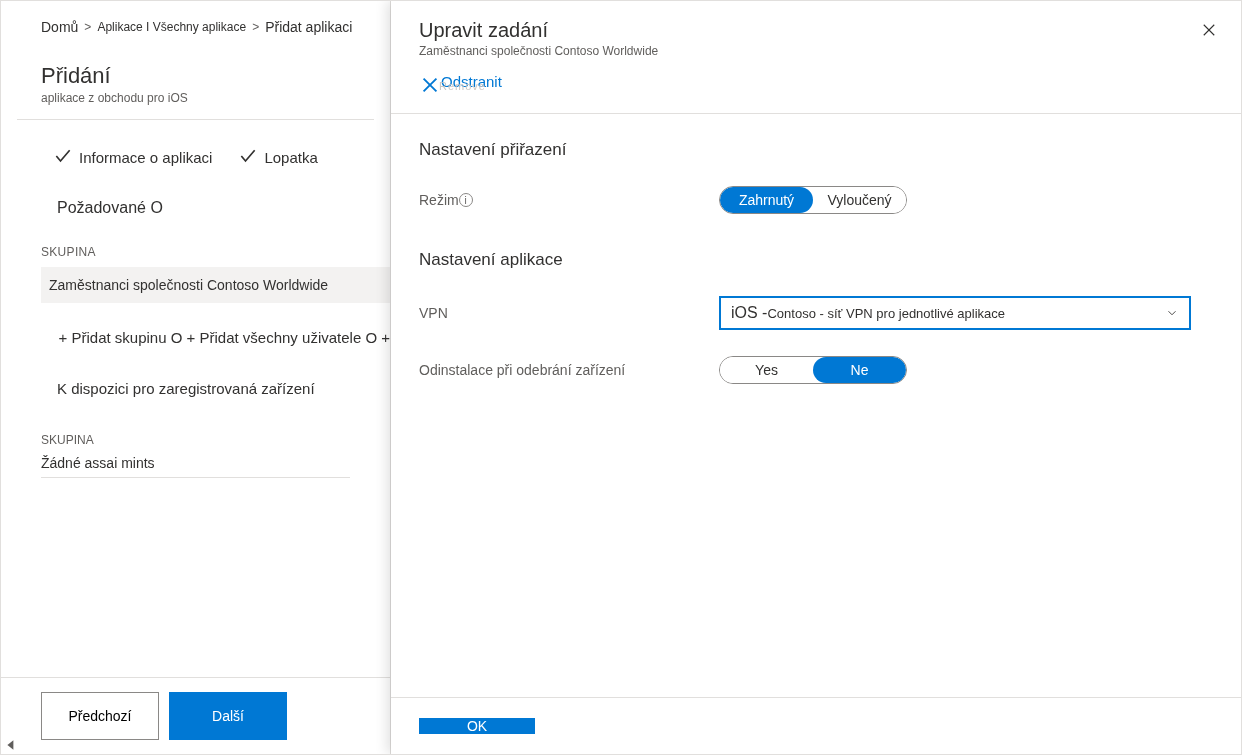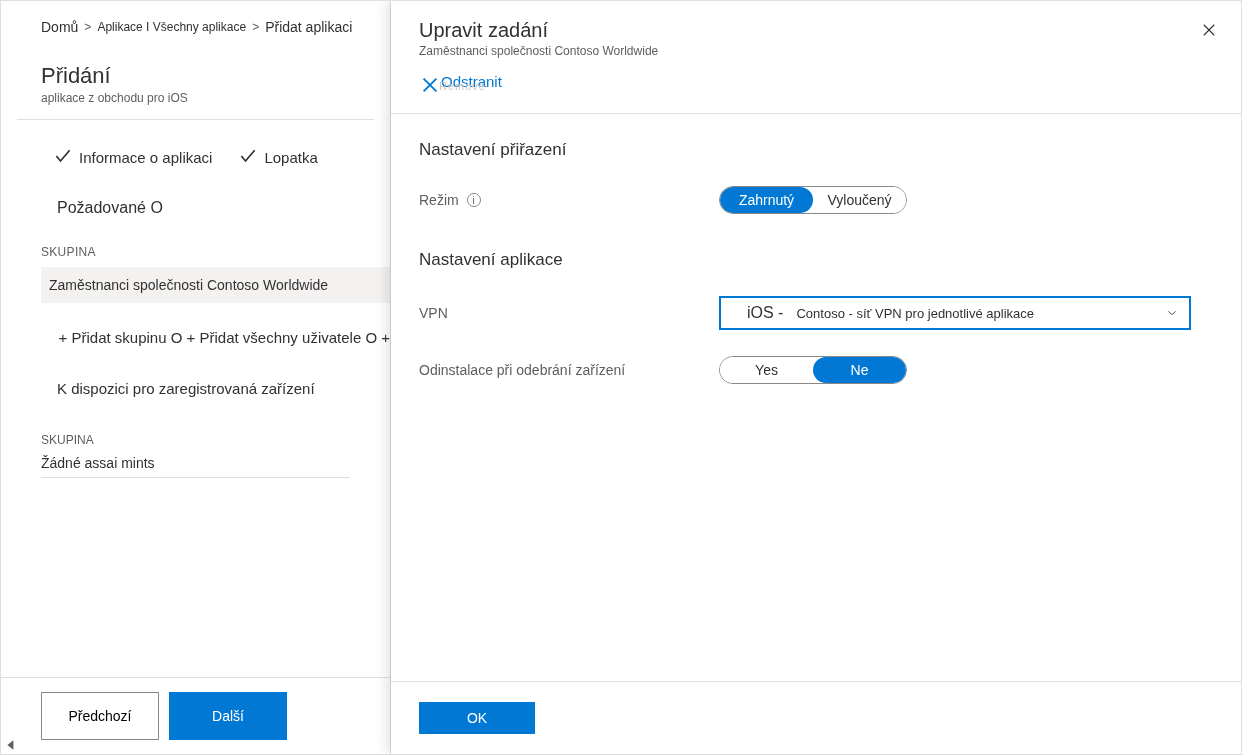--- a/index.html
+++ b/index.html
@@ -183,21 +183,21 @@
   }
   .frow {
     display: grid;
     grid-template-columns: 290px 1fr;
     align-items: center;
     gap: 10px;
   }
   .flabel {
     display:flex;
     align-items:center;
-    gap:8px;
+    gap:0;
     font-size: 14px;
     color:#605e5c;
   }
   .info-icon {
     width:14px; height:14px;
     border:1px solid #8a8886;
     border-radius:50%;
     display:inline-flex;
     align-items:center;
     justify-content:center;
@@ -235,35 +235,35 @@
     height: 34px;
     border: 2px solid #0078d4;
     display:flex;
     align-items:center;
     justify-content: space-between;
     padding: 0 10px;
     font-size:14px;
     cursor:pointer;
     width: 472px;
   }
-  .selectbox .sel-text { display:flex; gap:13px; align-items:baseline;margin-left:16px;}
+  .selectbox .sel-text { display:flex; gap:0; align-items:baseline;}
   .selectbox .sel-prefix { font-size:16px; }
   .selectbox .sel-rest { font-size:13px; }
   .chev {
     width:14px; height:14px;
   }
   .chev svg { width:14px; height:14px; stroke:#323130; stroke-width:1.5; fill:none;}
 
   .flyout-footer {
     border-top: 1px solid #e1dfdd;
     padding: 20px 28px;
   }
   .ok-btn {
     min-width: 116px;
-    height: 32px;
+    height: 16px;
     background:#0078d4;
     color:#fff;
     border:none;
     font-size:14px;
     cursor:pointer;
   }
 
   .scroll-caret {
     position:absolute;
     left:4px; bottom:4px;

